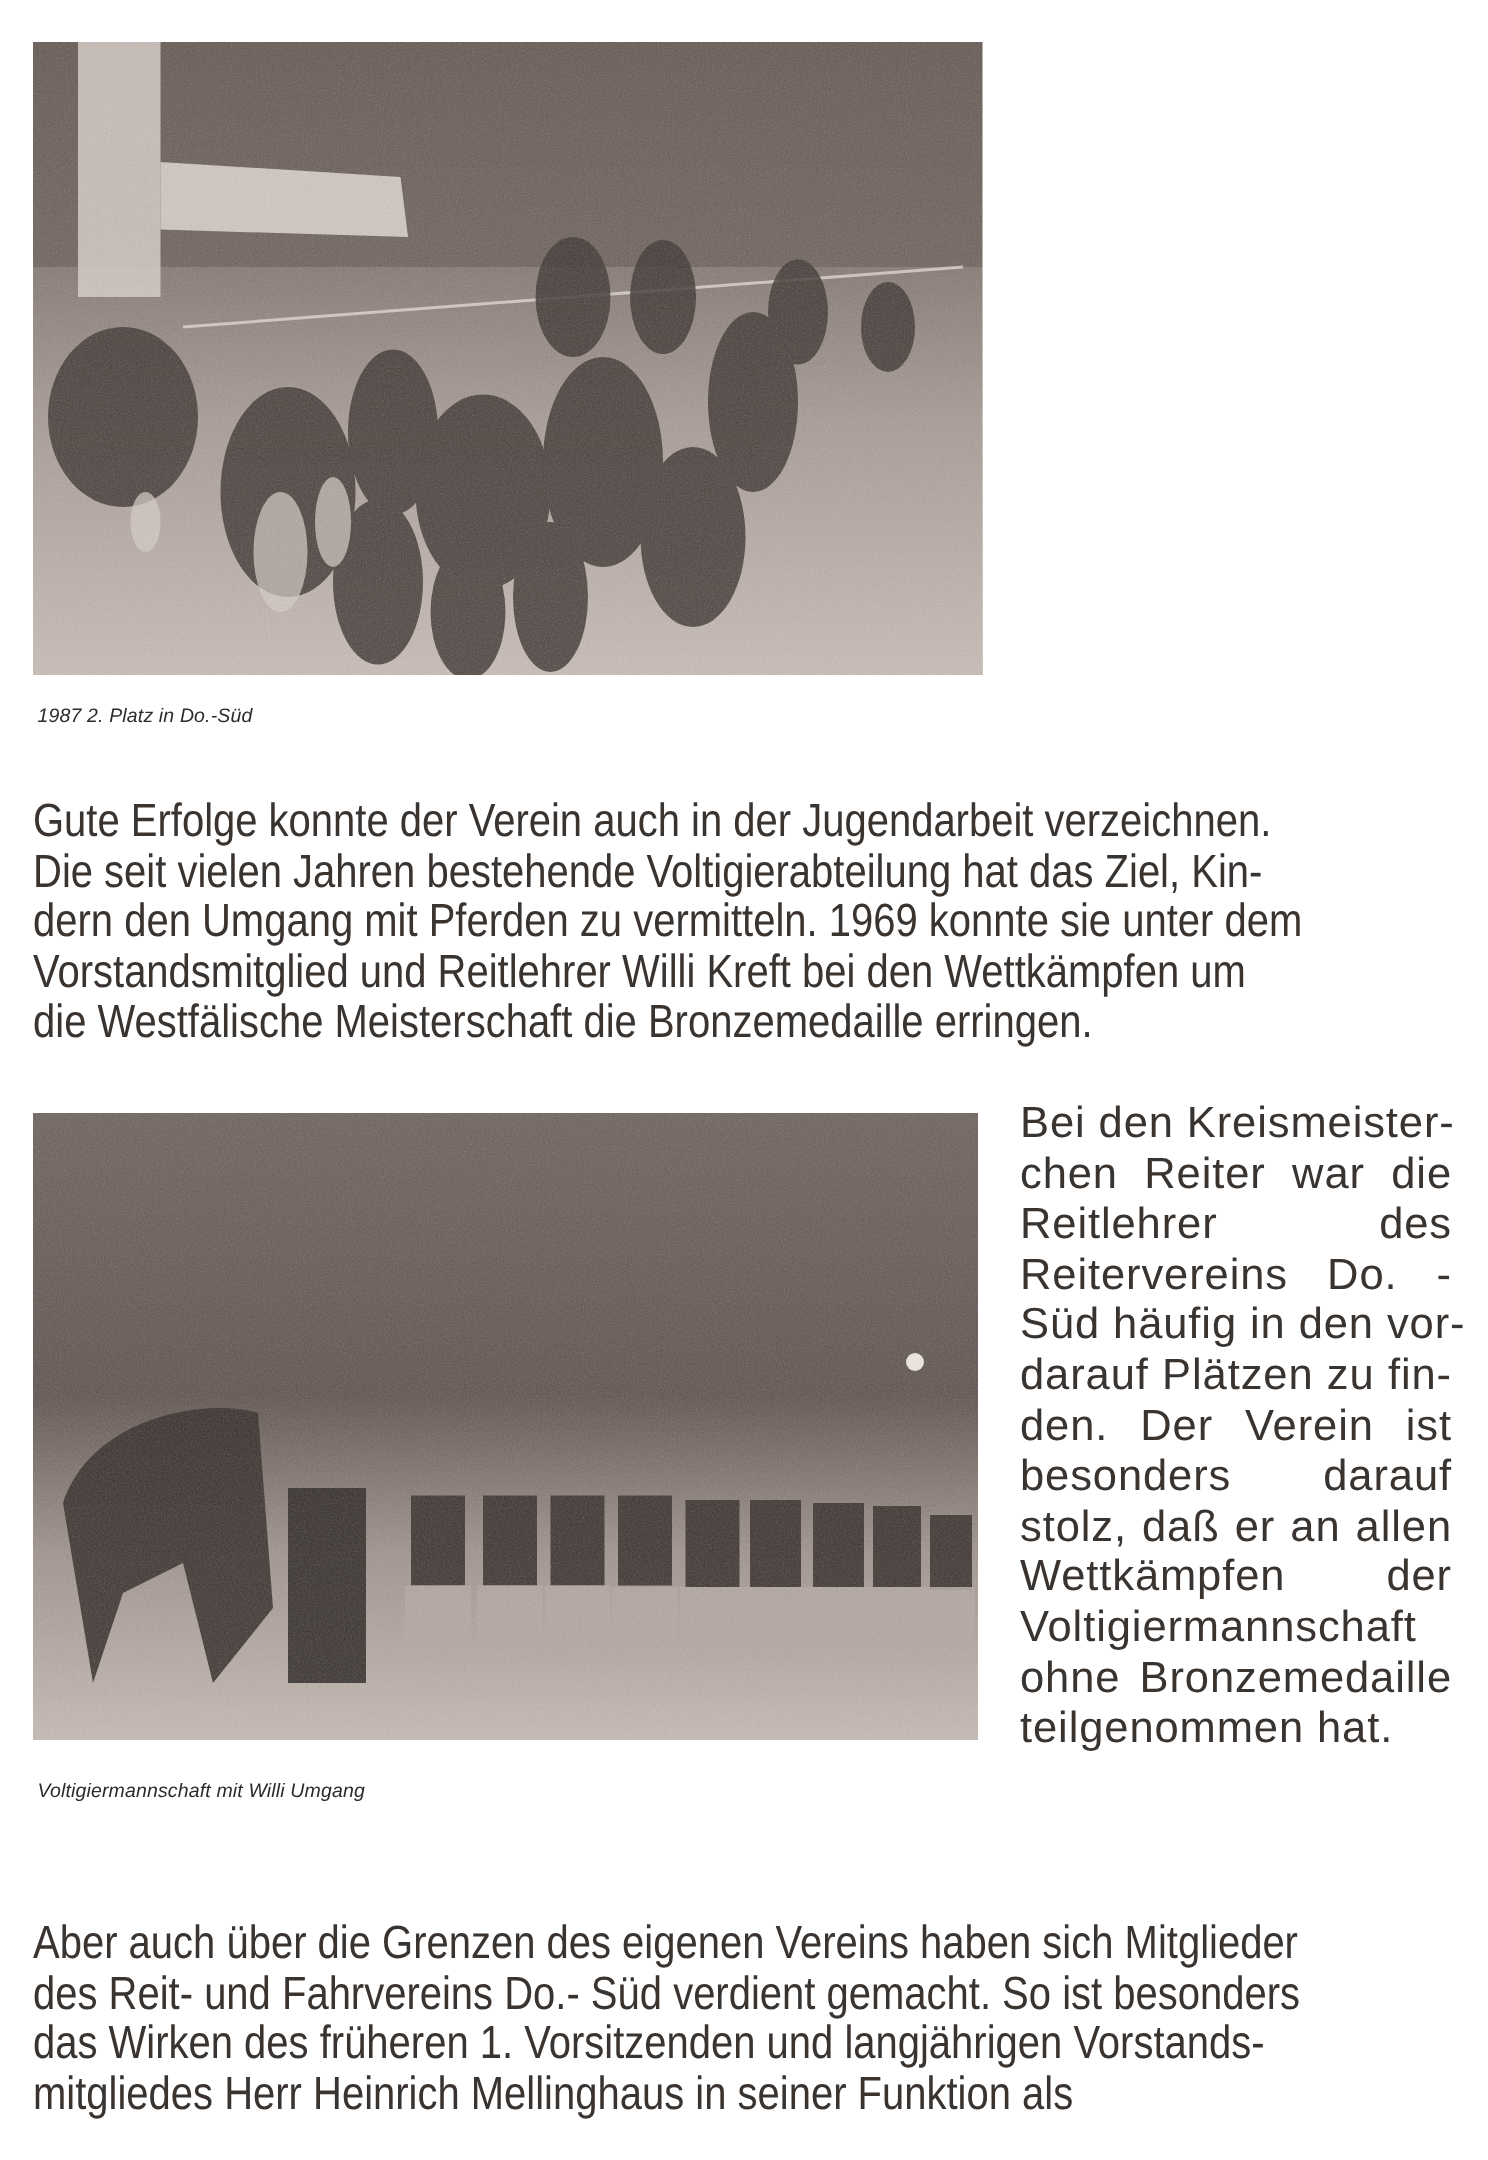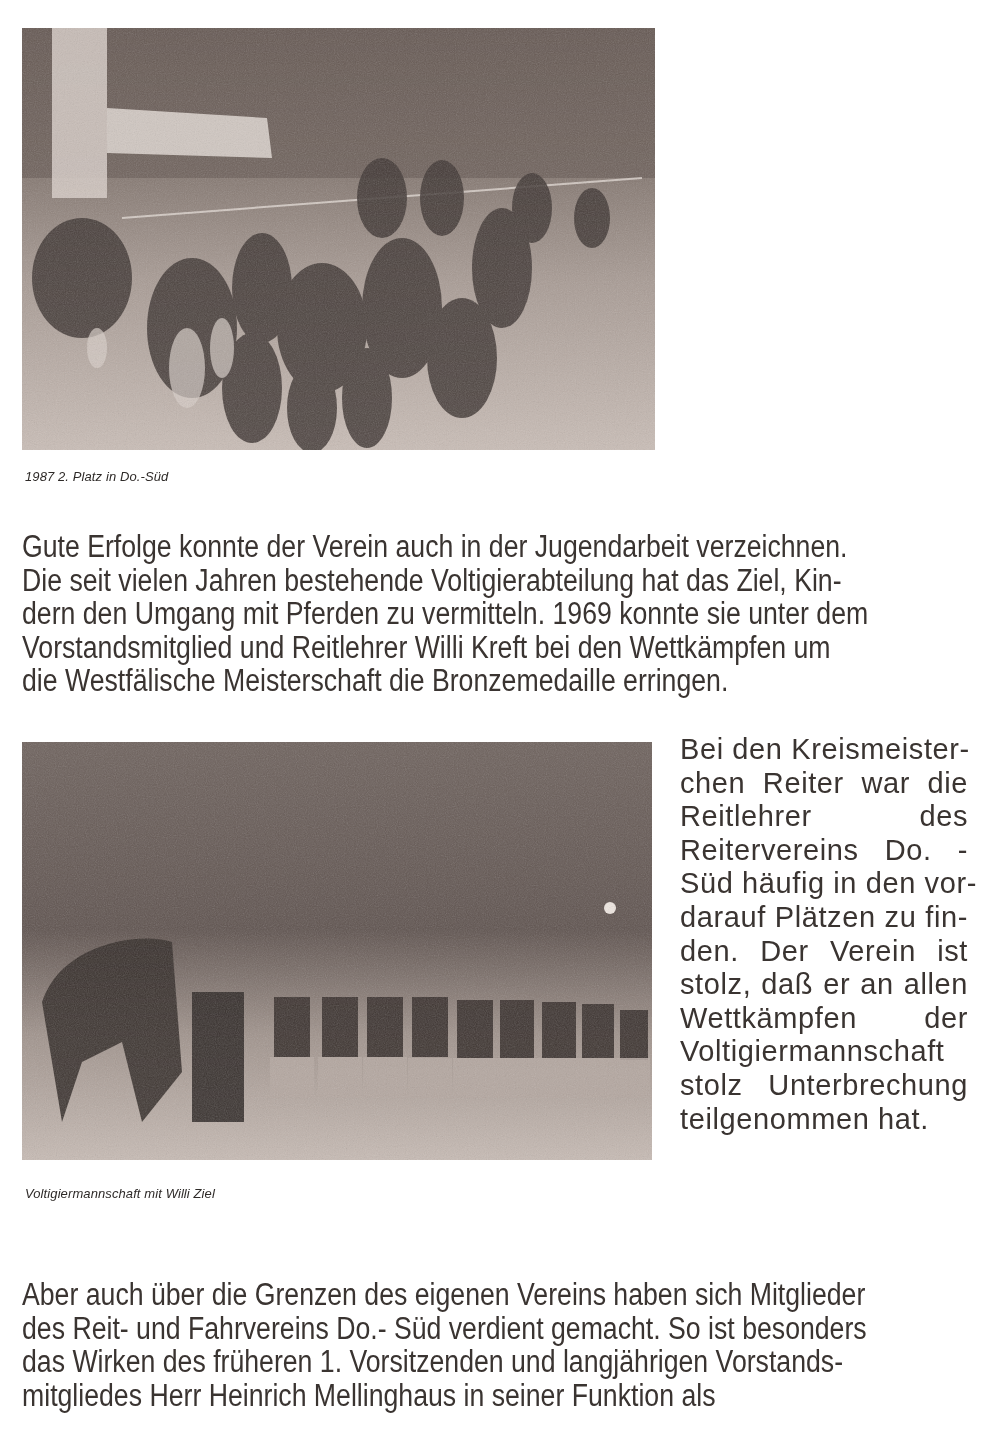--- a/index.html
+++ b/index.html
@@ -120,34 +120,35 @@
       <rect x="386" y="316" width="44" height="40"></rect>
       <rect x="431" y="316" width="44" height="40"></rect>
       <rect x="474" y="316" width="42" height="40"></rect>
       <rect x="516" y="316" width="42" height="40"></rect>
       <rect x="556" y="316" width="40" height="40"></rect>
       <rect x="594" y="316" width="34" height="38"></rect>
     </g>
     <rect width="630" height="418" filter="url(#n2)"></rect>
   </svg>
 </div>
-<div class="caption" id="cap2">Voltigiermannschaft mit Willi Ziel</div>
+<div class="caption" id="cap2">Voltigiermannschaft mit Willi Umgang</div>
 
 <div class="para" id="para2">
   <span class="ln">Bei den Kreismeister-</span>
   <span class="ln">chen Reiter war die</span>
   <span class="ln">Reitlehrer des</span>
   <span class="ln">Reitervereins Do. -</span>
   <span class="ln">Süd häufig in den vor-</span>
   <span class="ln">darauf Plätzen zu fin-</span>
   <span class="ln">den. Der Verein ist</span>
+  <span class="ln">besonders darauf</span>
   <span class="ln">stolz, daß er an allen</span>
   <span class="ln">Wettkämpfen der</span>
   <span class="ln">Voltigiermannschaft</span>
-  <span class="ln">stolz Unterbrechung</span>
+  <span class="ln">ohne Bronzemedaille</span>
   <span class="ln last">teilgenommen hat.</span>
 </div>
 
 <div class="para" id="para3">
   <span class="ln">Aber auch über die Grenzen des eigenen Vereins haben sich Mitglieder</span>
   <span class="ln">des Reit- und Fahrvereins Do.- Süd verdient gemacht. So ist besonders</span>
   <span class="ln">das Wirken des früheren 1. Vorsitzenden und langjährigen Vorstands-</span>
   <span class="ln">mitgliedes Herr Heinrich Mellinghaus in seiner Funktion als</span>
 </div>
 

